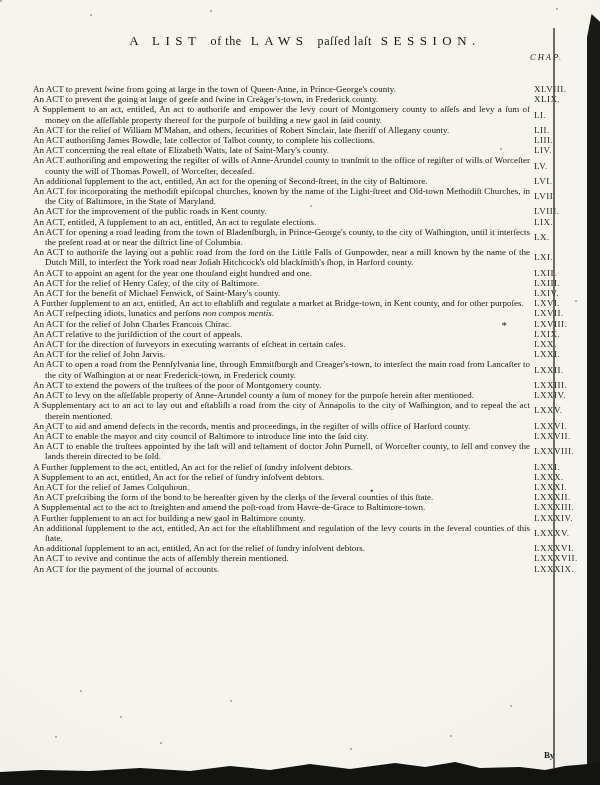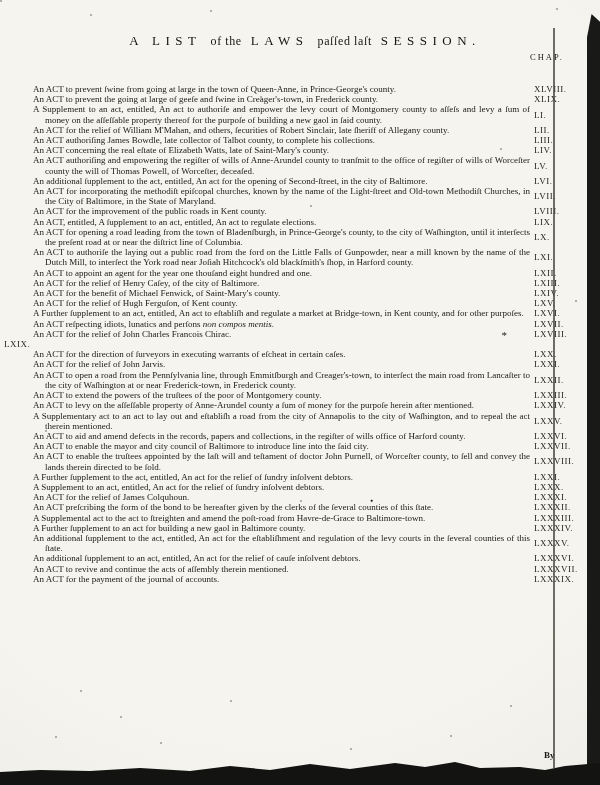--- a/index.html
+++ b/index.html
@@ -11,21 +11,21 @@
     color:#201f1b;
   }
   .page-title {
     position:absolute; top:31px; left:55px; width:500px;
     text-align:center; white-space:nowrap; color:#17160f;
   }
   .t-caps { font-size:13px; letter-spacing:5.5px; }
   .t-low  { font-size:12px; letter-spacing:.6px; margin:0 5px;text-align:center; }
   .chap-header {
     position:absolute; top:52px; left:530px;
-    font-size:8.5px; letter-spacing:2px; color:#24231d;
+    font-size:8.5px; letter-spacing:2px; color:#24231d;font-style:italic;
   }
   .laws { position:absolute; top:84px; left:0; width:580px; }
   .entry { display:flex; align-items:center; position:relative; }
   .entry-text {
     flex:none; width:497px; margin-left:33px;
     font-size:9px; line-height:10.2px;
     text-align:justify; padding-left:12px; text-indent:-12px;
     color:#22211c;
   }
   .entry-text em { font-style:italic; }
@@ -141,37 +141,34 @@
     </div>
     <div class="entry">
       <div class="entry-text">An ACT for the relief of Henry Caſey, of the city of Baltimore.</div>
       <div class="entry-chap">LXIII.</div>
     </div>
     <div class="entry">
       <div class="entry-text">An ACT for the benefit of Michael Fenwick, of Saint-Mary's county.</div>
       <div class="entry-chap">LXIV.</div>
     </div>
     <div class="entry">
-      <div class="entry-text">An ACT for the relief of Hugh Ferguſon, of Kent county.</div>
-      <div class="entry-chap">LXV.</div>
-    </div>
-    <div class="entry">
       <div class="entry-text">A Further ſupplement to an act, entitled, An act to eſtabliſh and regulate a market at Bridge-town, in Kent county, and for other purpoſes.</div>
       <div class="entry-chap">LXVI.</div>
     </div>
     <div class="entry">
       <div class="entry-text"><span>An ACT reſpecting idiots, lunatics and perſons </span><em>non compos mentis</em><span>.</span></div>
       <div class="entry-chap">LXVII.</div>
     </div>
     <div class="entry">
       <div class="entry-text">An ACT for the relief of John Charles Francois Chirac.</div>
       <div class="entry-chap">LXVIII.</div>
       <span class="mark mark-star">*</span>
     </div>
     <div class="entry">
+      <div class="entry-text">An ACT relative to the juriſdiction of the court of appeals.</div>
       <div class="entry-chap">LXIX.</div>
     </div>
     <div class="entry">
       <div class="entry-text">An ACT for the direction of ſurveyors in executing warrants of eſcheat in certain caſes.</div>
       <div class="entry-chap">LXX.</div>
     </div>
     <div class="entry">
       <div class="entry-text">An ACT for the relief of John Jarvis.</div>
       <div class="entry-chap">LXXI.</div>
     </div>
@@ -185,21 +182,21 @@
     </div>
     <div class="entry">
       <div class="entry-text">An ACT to levy on the aſſeſſable property of Anne-Arundel county a ſum of money for the purpoſe herein after mentioned.</div>
       <div class="entry-chap">LXXIV.</div>
     </div>
     <div class="entry">
       <div class="entry-text">A Supplementary act to an act to lay out and eſtabliſh a road from the city of Annapolis to the city of Waſhington, and to repeal the act therein mentioned.</div>
       <div class="entry-chap">LXXV.</div>
     </div>
     <div class="entry">
-      <div class="entry-text">An ACT to aid and amend defects in the records, papers and collections, in the regiſter of wills office of Harford county.</div>
+      <div class="entry-text">An ACT to aid and amend defects in the records, mentis and proceedings, in the regiſter of wills office of Harford county.</div>
       <div class="entry-chap">LXXVI.</div>
     </div>
     <div class="entry">
       <div class="entry-text">An ACT to enable the mayor and city council of Baltimore to introduce line into the ſaid city.</div>
       <div class="entry-chap">LXXVII.</div>
     </div>
     <div class="entry">
       <div class="entry-text">An ACT to enable the truſtees appointed by the laſt will and teſtament of doctor John Purnell, of Worceſter county, to ſell and convey the lands therein directed to be ſold.</div>
       <div class="entry-chap">LXXVIII.</div>
     </div>
@@ -226,21 +223,21 @@
     </div>
     <div class="entry">
       <div class="entry-text">A Further ſupplement to an act for building a new gaol in Baltimore county.</div>
       <div class="entry-chap">LXXXIV.</div>
     </div>
     <div class="entry">
       <div class="entry-text">An additional ſupplement to the act, entitled, An act for the eſtabliſhment and regulation of the levy courts in the ſeveral counties of this ſtate.</div>
       <div class="entry-chap">LXXXV.</div>
     </div>
     <div class="entry">
-      <div class="entry-text">An additional ſupplement to an act, entitled, An act for the relief of cauſe inſolvent debtors.</div>
+      <div class="entry-text">An additional ſupplement to an act, entitled, An act for the relief of ſundry inſolvent debtors.</div>
       <div class="entry-chap">LXXXVI.</div>
     </div>
     <div class="entry">
       <div class="entry-text">An ACT to revive and continue the acts of aſſembly therein mentioned.</div>
       <div class="entry-chap">LXXXVII.</div>
     </div>
     <div class="entry">
       <div class="entry-text">An ACT for the payment of the journal of accounts.</div>
       <div class="entry-chap">LXXXIX.</div>
     </div>

